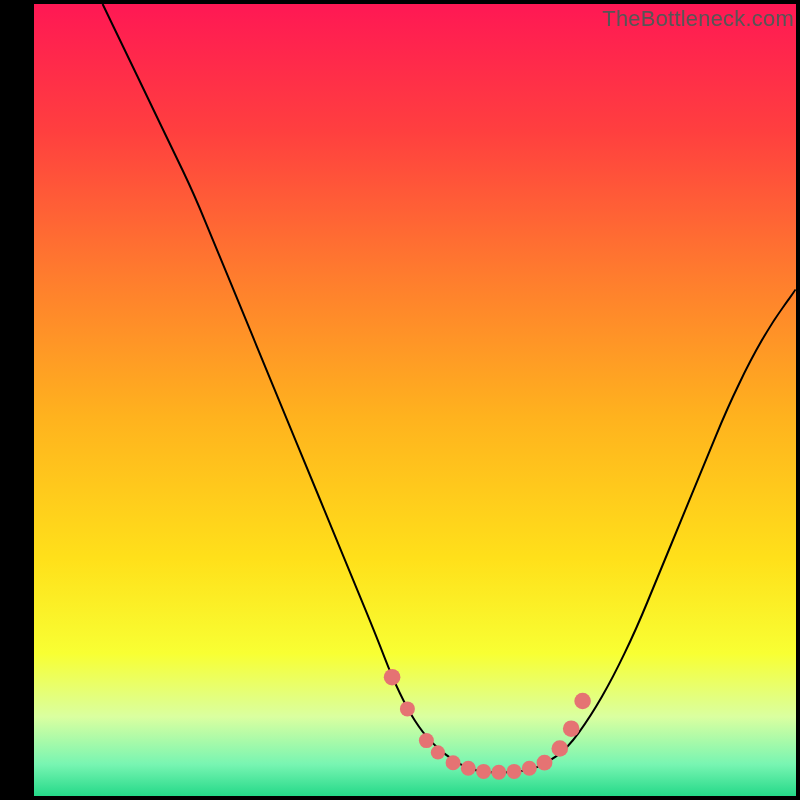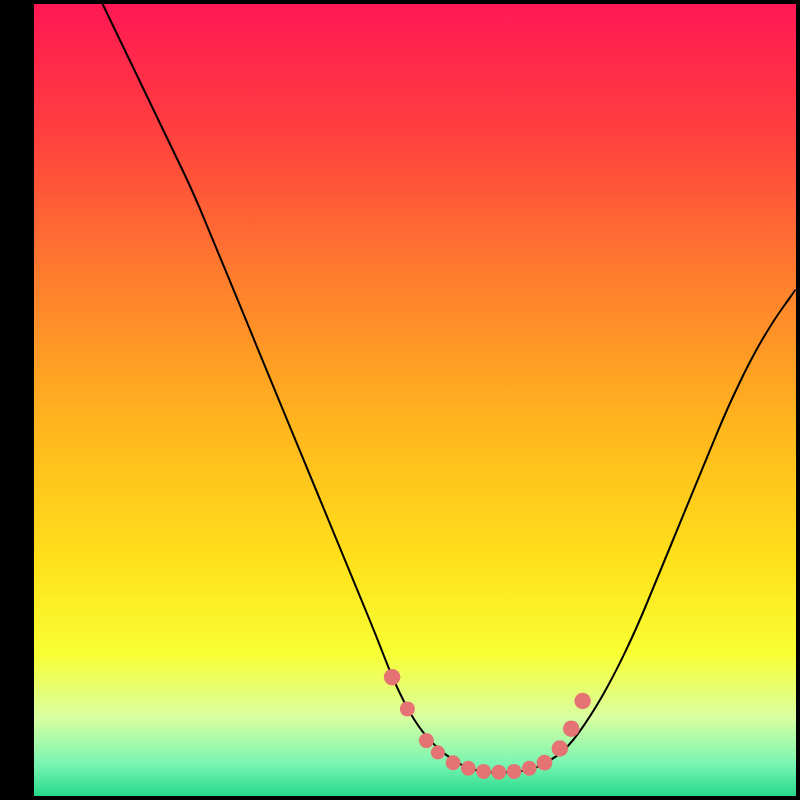--- a/index.html
+++ b/index.html
@@ -50,20 +50,21 @@
     left: 0;
     width: 100%;
     height: 100%;
     z-index: 11;
   }
 </style>
 </head>
 <body>
 <div class="container">
 
+  <div class="watermark">TheBottleneck.com</div>
 
   <div class="plot-area">
     <svg class="gradient-bg" viewBox="0 0 762 792" preserveAspectRatio="none">
       <defs>
         <linearGradient id="rygGrad" x1="0" y1="0" x2="0" y2="1">
           <stop id="g0" offset="0%" stop-color="#ff1854"></stop>
           <stop id="g1" offset="16%" stop-color="#ff3f3f"></stop>
           <stop id="g2" offset="34%" stop-color="#ff7b2e"></stop>
           <stop id="g3" offset="52%" stop-color="#ffb21e"></stop>
           <stop id="g4" offset="70%" stop-color="#ffe01a"></stop>

